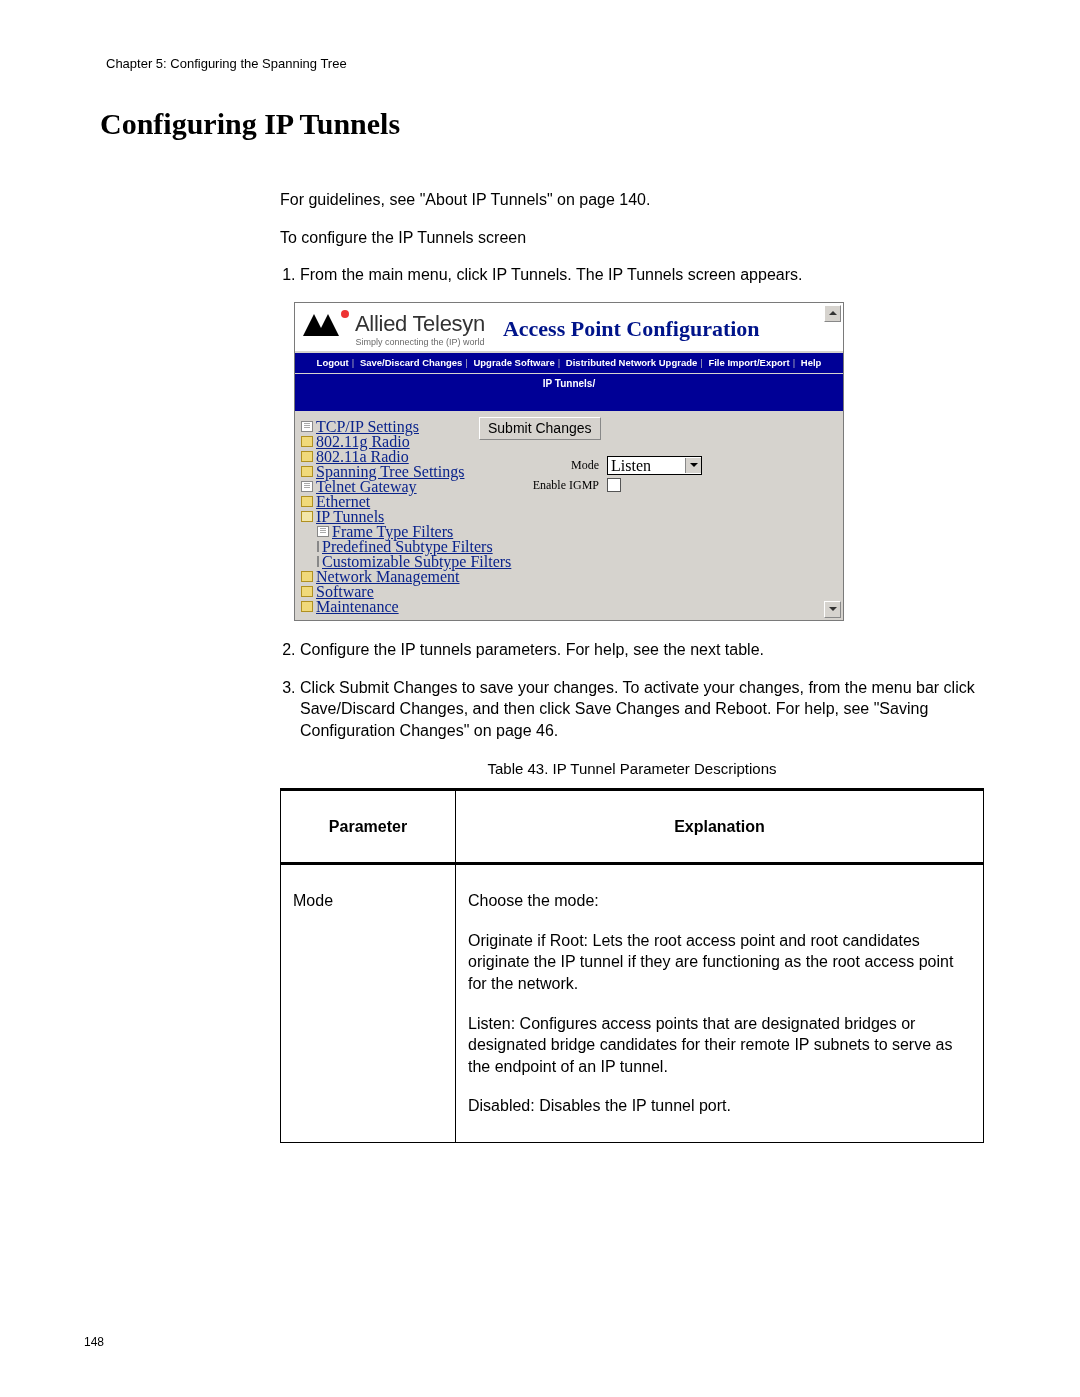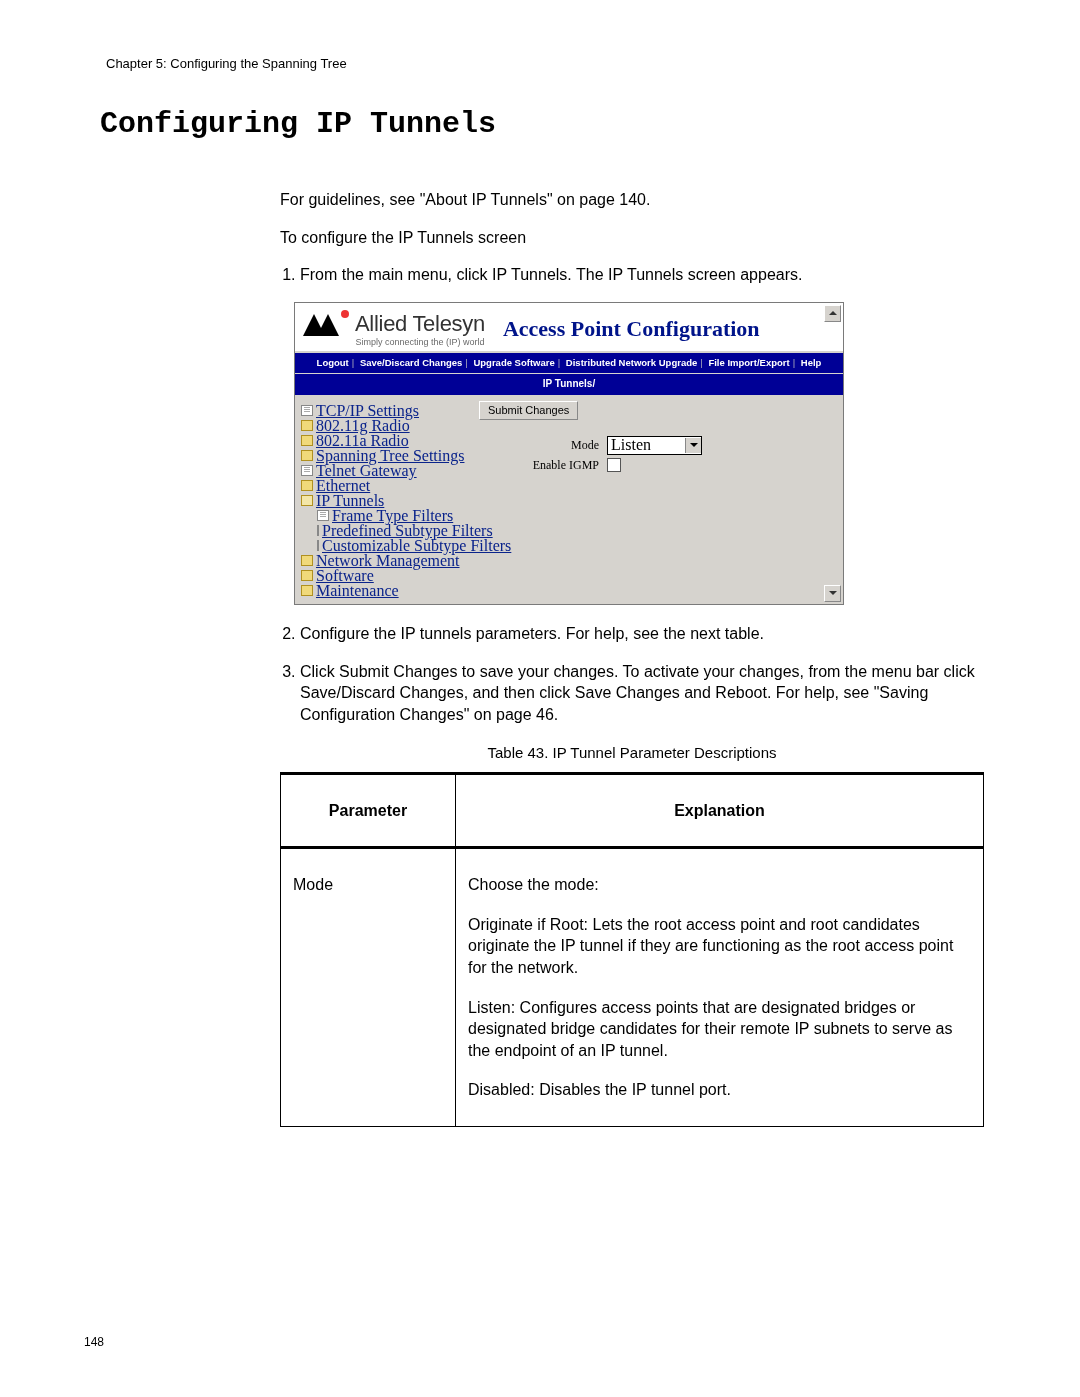--- a/index.html
+++ b/index.html
@@ -22,21 +22,21 @@
     margin-bottom: 36px;
     margin-left: 10px;
   }
   .page-number {
     position: absolute;
     left: 84px;
     bottom: 48px;
     font-size: 12px;
   }
   .title {
-    font-family: Liberation Mono, monospace;
+    font-family: Liberation Serif, serif;
     font-size: 30px;
     font-weight: bold;
     margin: 24px 0 48px 4px;
   }
   .body-col {
     margin-left: 184px;
     font-size: 16px;
     line-height: 1.35;
   }
   .body-col p { margin: 0 0 16px 0; }
@@ -124,21 +124,21 @@
     white-space: nowrap;
   }
   .menubar span.sep { margin: 0 3px; font-weight: normal; color:#aab; }
   .breadcrumb {
     background: #000096;
     color: #fff;
     font-family: Arial, sans-serif;
     font-weight: bold;
     font-size: 10px;
     text-align: center;
-    padding: 3px 0 4px 0;
+    padding: 3px 0 20px 0;
   }
   .ss-body {
     display: flex;
     background: #d6d3ce;
     border-top: 2px solid #d6d3ce;
     min-height: 188px;
   }
   .treeview {
     width: 170px;
     padding: 6px 2px 6px 6px;
@@ -165,21 +165,21 @@
   }
   .ico.open { background:#f3e6a8; }
 
   .form-area {
     flex:1;
     padding: 4px 6px;
     font-size: 12px;
   }
   .submit-btn {
     font-family: Arial, sans-serif;
-    font-size: 11px;
+    font-size: 14px;
     background: #d6d3ce;
     border: 1px solid #888;
     border-top-color:#fff; border-left-color:#fff;
     padding: 1px 8px;
     display:inline-block;
     margin-bottom: 14px;
   }
   .form-row { display:flex; align-items:center; margin: 2px 0; }
   .form-label { width: 120px; text-align:right; padding-right:8px; }
   .select-box {

